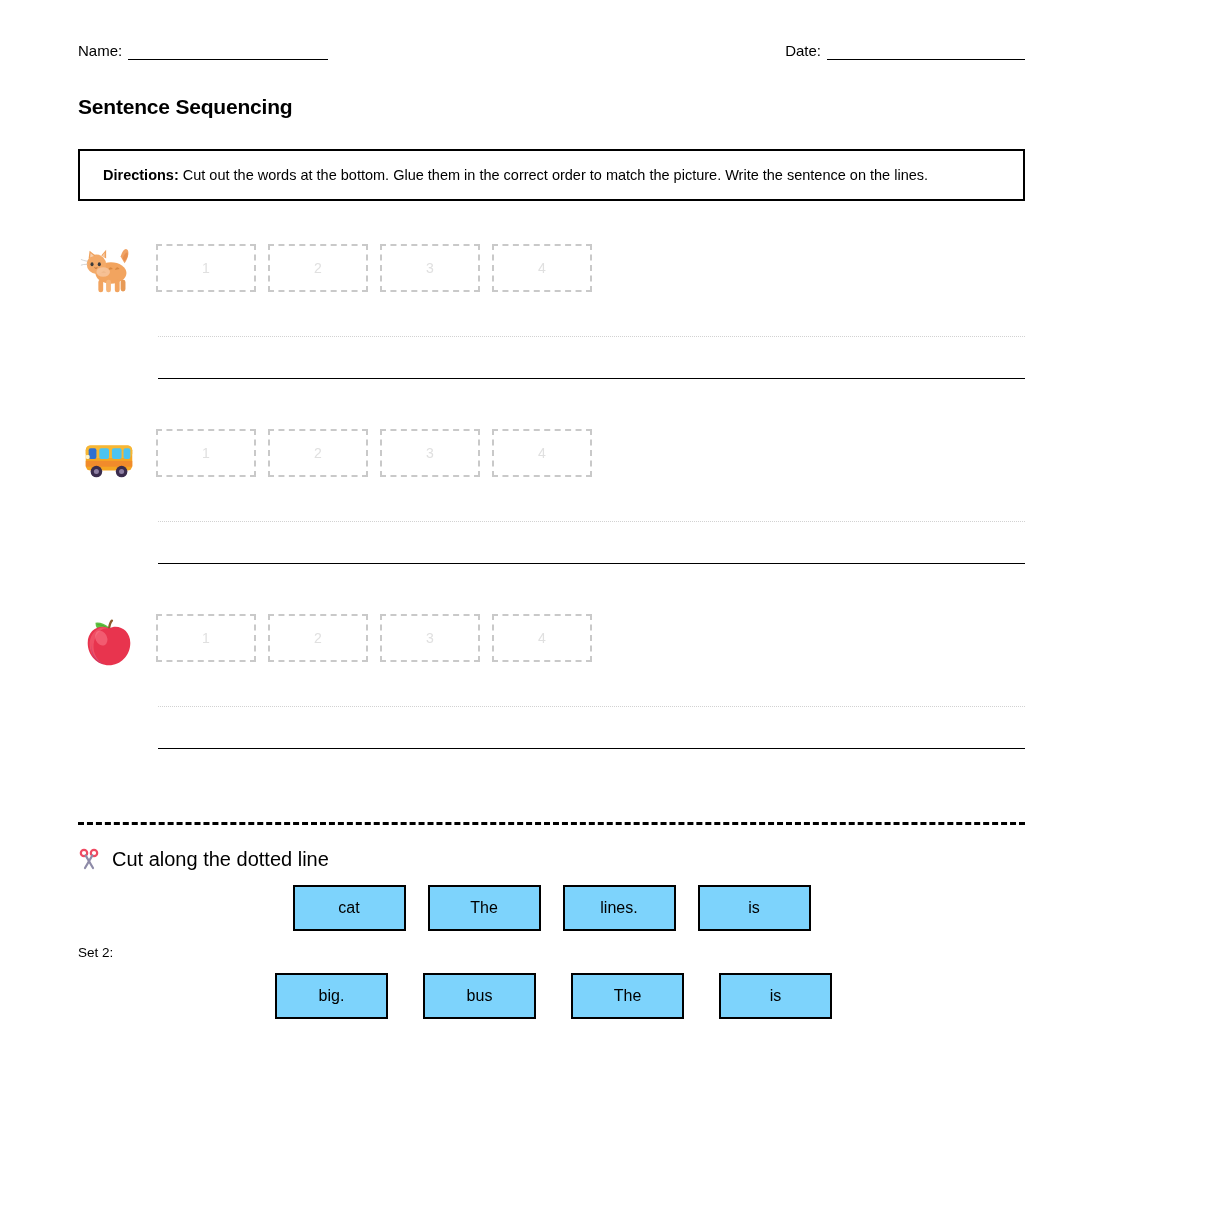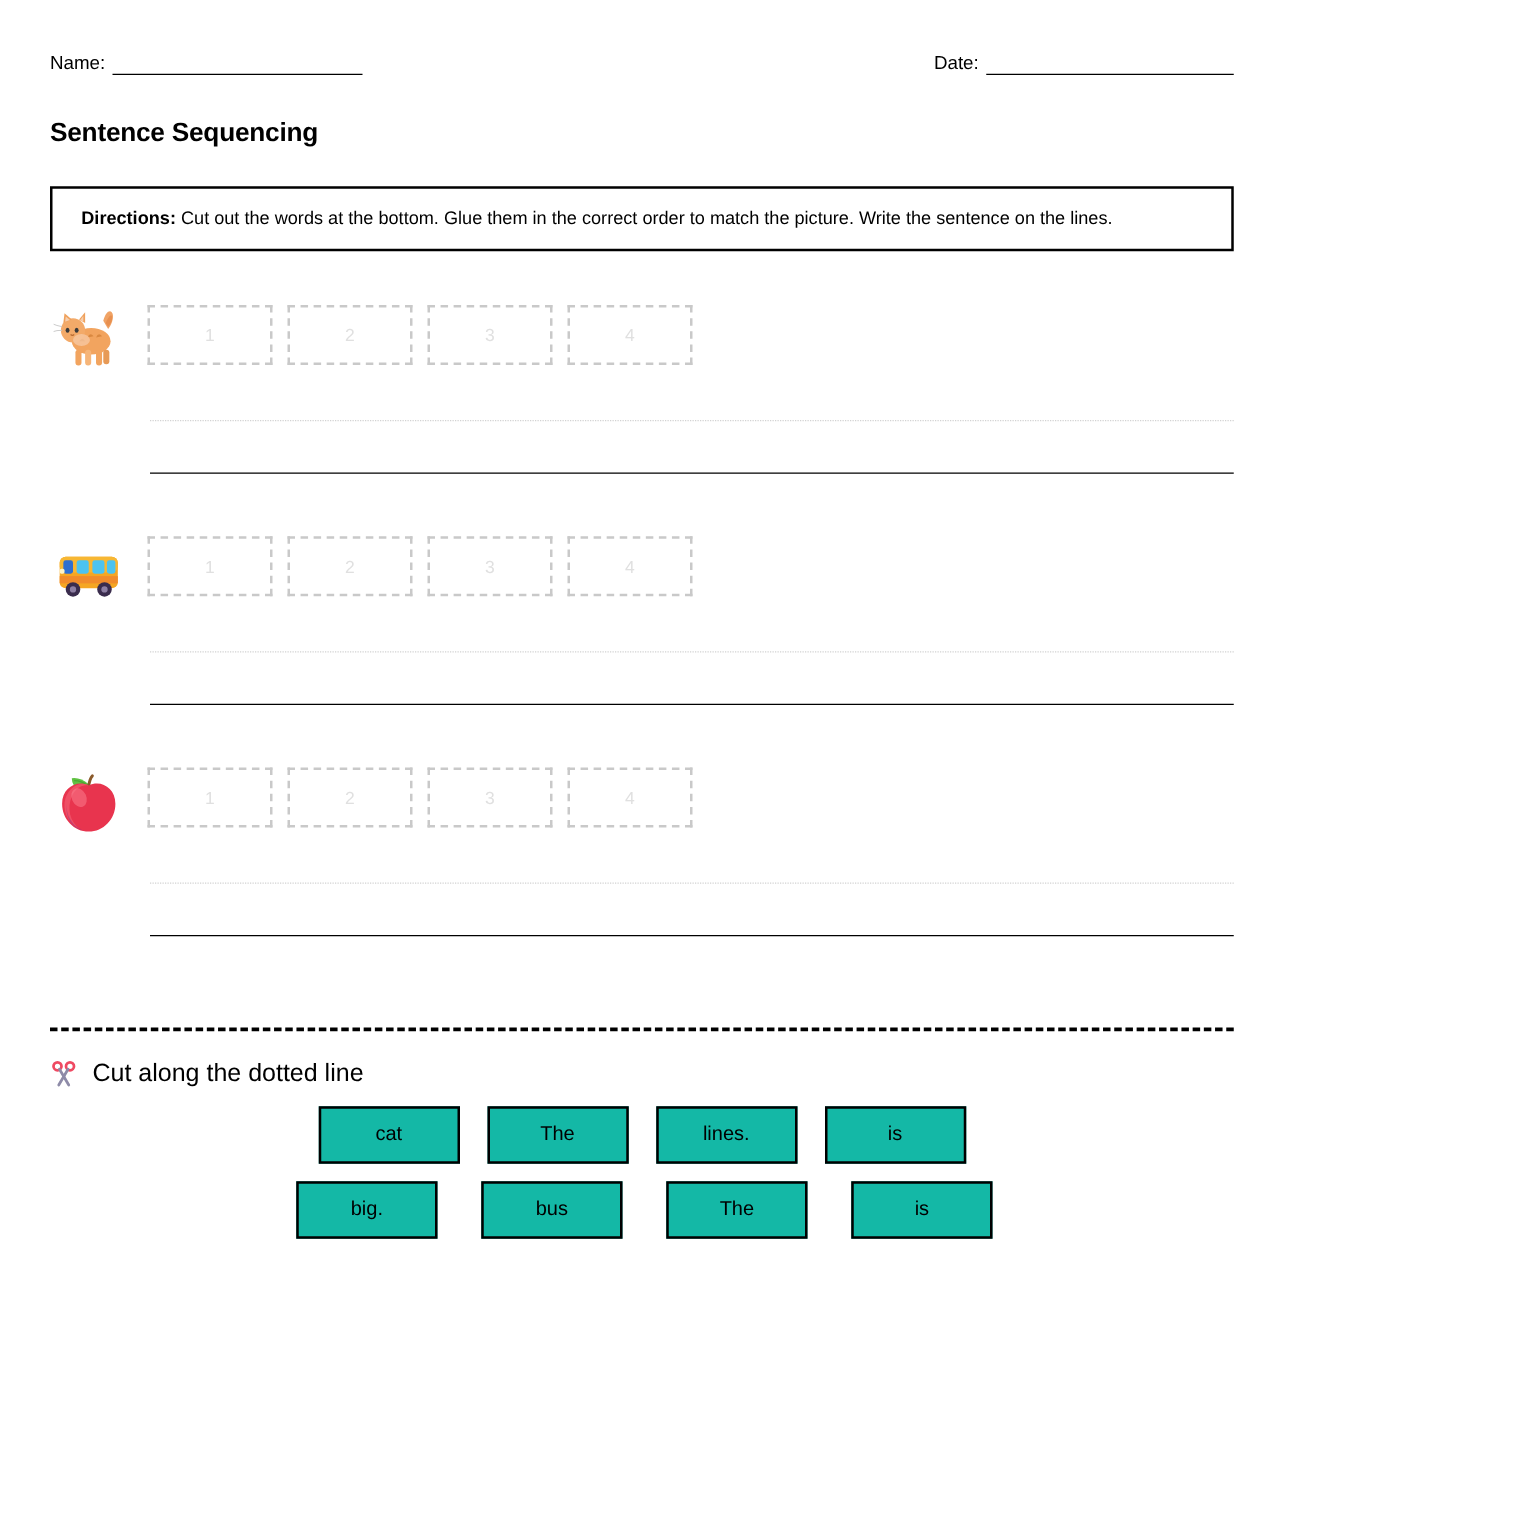--- a/index.html
+++ b/index.html
@@ -15,20 +15,21 @@
     position: relative;
     overflow: hidden;
   }
 
   .page {
     position: relative;
     width: 1027px;
     height: 1211px;
     box-sizing: border-box;
     padding: 0 40px;
+    margin-left: 38px;
   }
 
   
   .name-date-row {
     display: flex;
     justify-content: space-between;
     align-items: flex-end;
     padding-top: 36px;
     height: 24px;
   }
@@ -166,21 +167,21 @@
   .card {
     border: 2px solid #000;
     min-width: 113px;
     height: 46px;
     display: flex;
     align-items: center;
     justify-content: center;
     box-sizing: border-box;
     padding: 0 14px;
     font-size: 16px;
-    background: #14b8a6;
+    background: #7dd3fc;
   }
   .set-2 .cards { gap: 35px; transform: translateX(2px); }
   .set-3 .cards { gap: 22px; }
 </style>
 </head>
 <body>
 
 <div class="page">
 
   <div class="name-date-row">
@@ -344,20 +345,21 @@
   <div class="set set-1">
     <div class="cards">
       <div class="card">cat</div>
       <div class="card">The</div>
       <div class="card">lines.</div>
       <div class="card">is</div>
     </div>
   </div>
 
   <div class="set set-2">
+    <div class="set-label">Set 2:</div>
     <div class="cards">
       <div class="card">big.</div>
       <div class="card">bus</div>
       <div class="card">The</div>
       <div class="card">is</div>
     </div>
   </div>
 
 
 </div>

